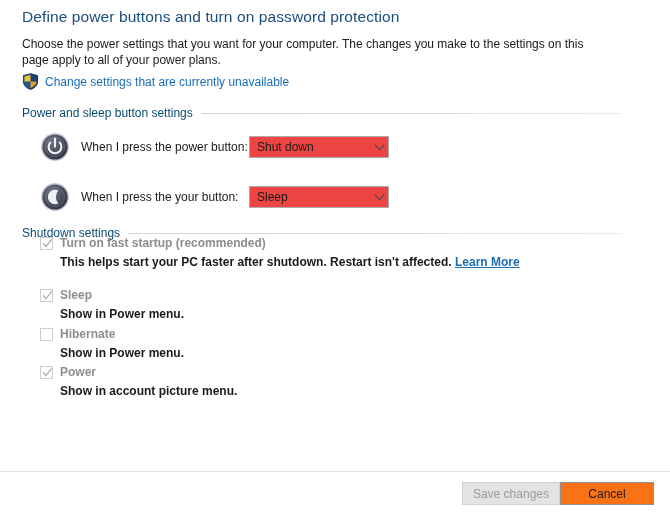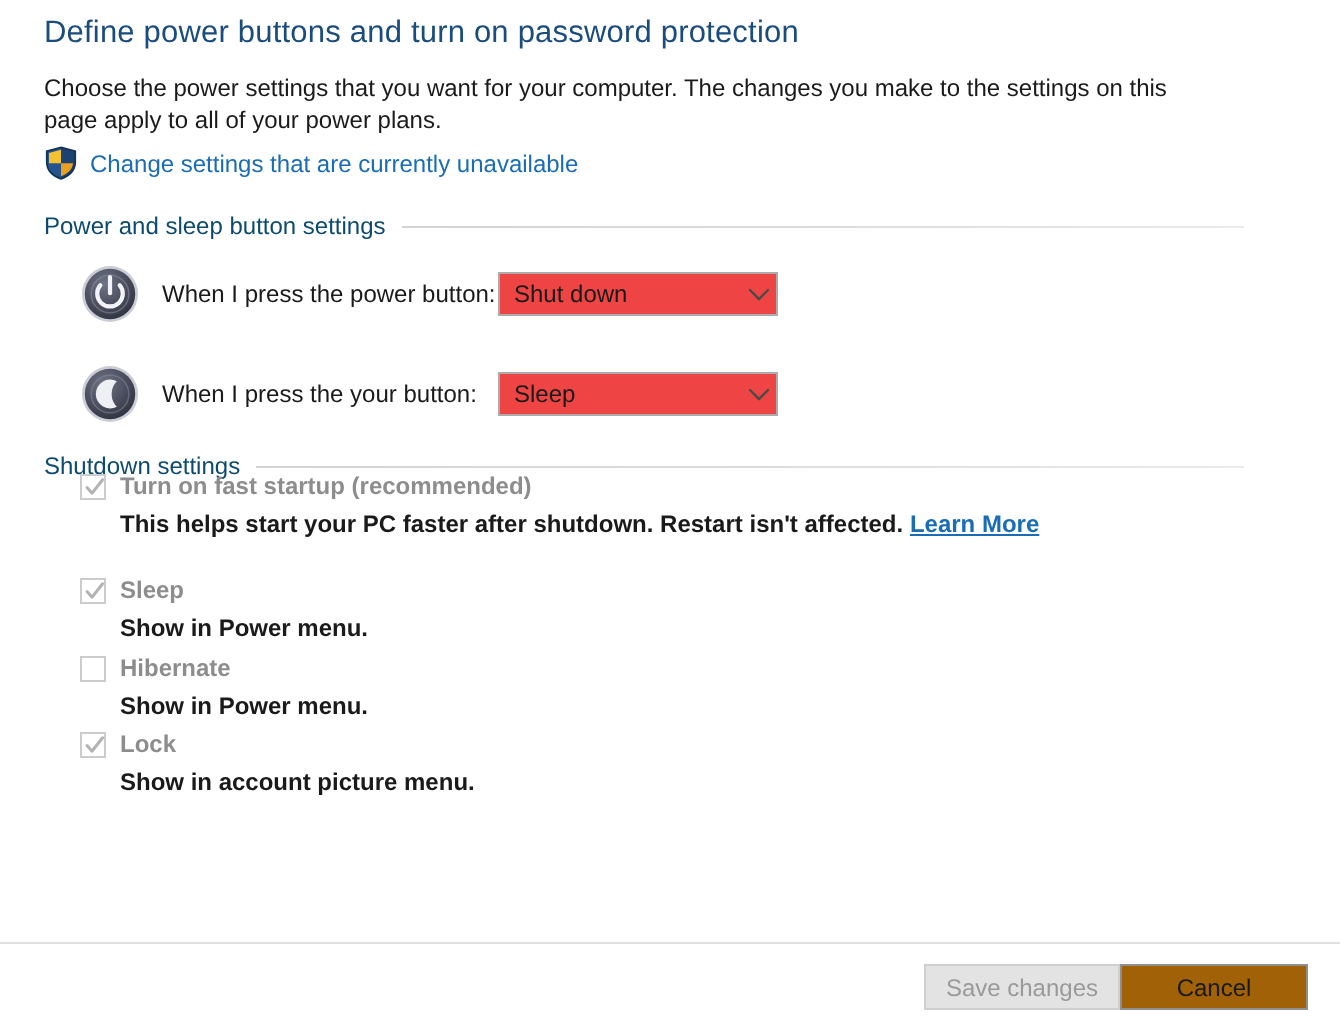--- a/index.html
+++ b/index.html
@@ -224,21 +224,21 @@
     cursor: pointer;
     padding: 0 10px;
   }
   .btn.disabled {
     color: #9a9a9a;
     background: #e3e3e3;
     border-color: #cfcfcf;
     cursor: default;
   }
   .btn.secondary {
-    background: #a16207;
+    background: #f97316;
     border-color: #8f8f8f;
   }
 </style>
 </head>
 <body>
 
 <div class="page">
 
   <div class="page-title">Define power buttons and turn on password protection</div>
   <div class="page-desc">Choose the power settings that you want for your computer. The changes you make to the settings on this page apply to all of your power plans.</div>
@@ -356,21 +356,21 @@
     <div class="check-desc">Show in Power menu.</div>
   </div>
 
   <div class="check-item" id="chk-lock">
     <div class="check-line">
       <span class="checkbox">
         <svg width="11" height="11" viewBox="0 0 11 11" xmlns="http://www.w3.org/2000/svg">
           <path d="M1.5 5.8 L4 8.6 L9.3 1.9" fill="none" stroke="#b3b3b3" stroke-width="1.5" stroke-linecap="round" stroke-linejoin="round"></path>
         </svg>
       </span>
-      <span class="check-label">Lock</span>
+      <span class="check-label">Power</span>
     </div>
     <div class="check-desc">Show in account picture menu.</div>
   </div>
 
   <div class="footer-sep"></div>
   <div class="footer-buttons">
     <div class="btn disabled">Save changes</div>
     <div class="btn secondary">Cancel</div>
   </div>
 

